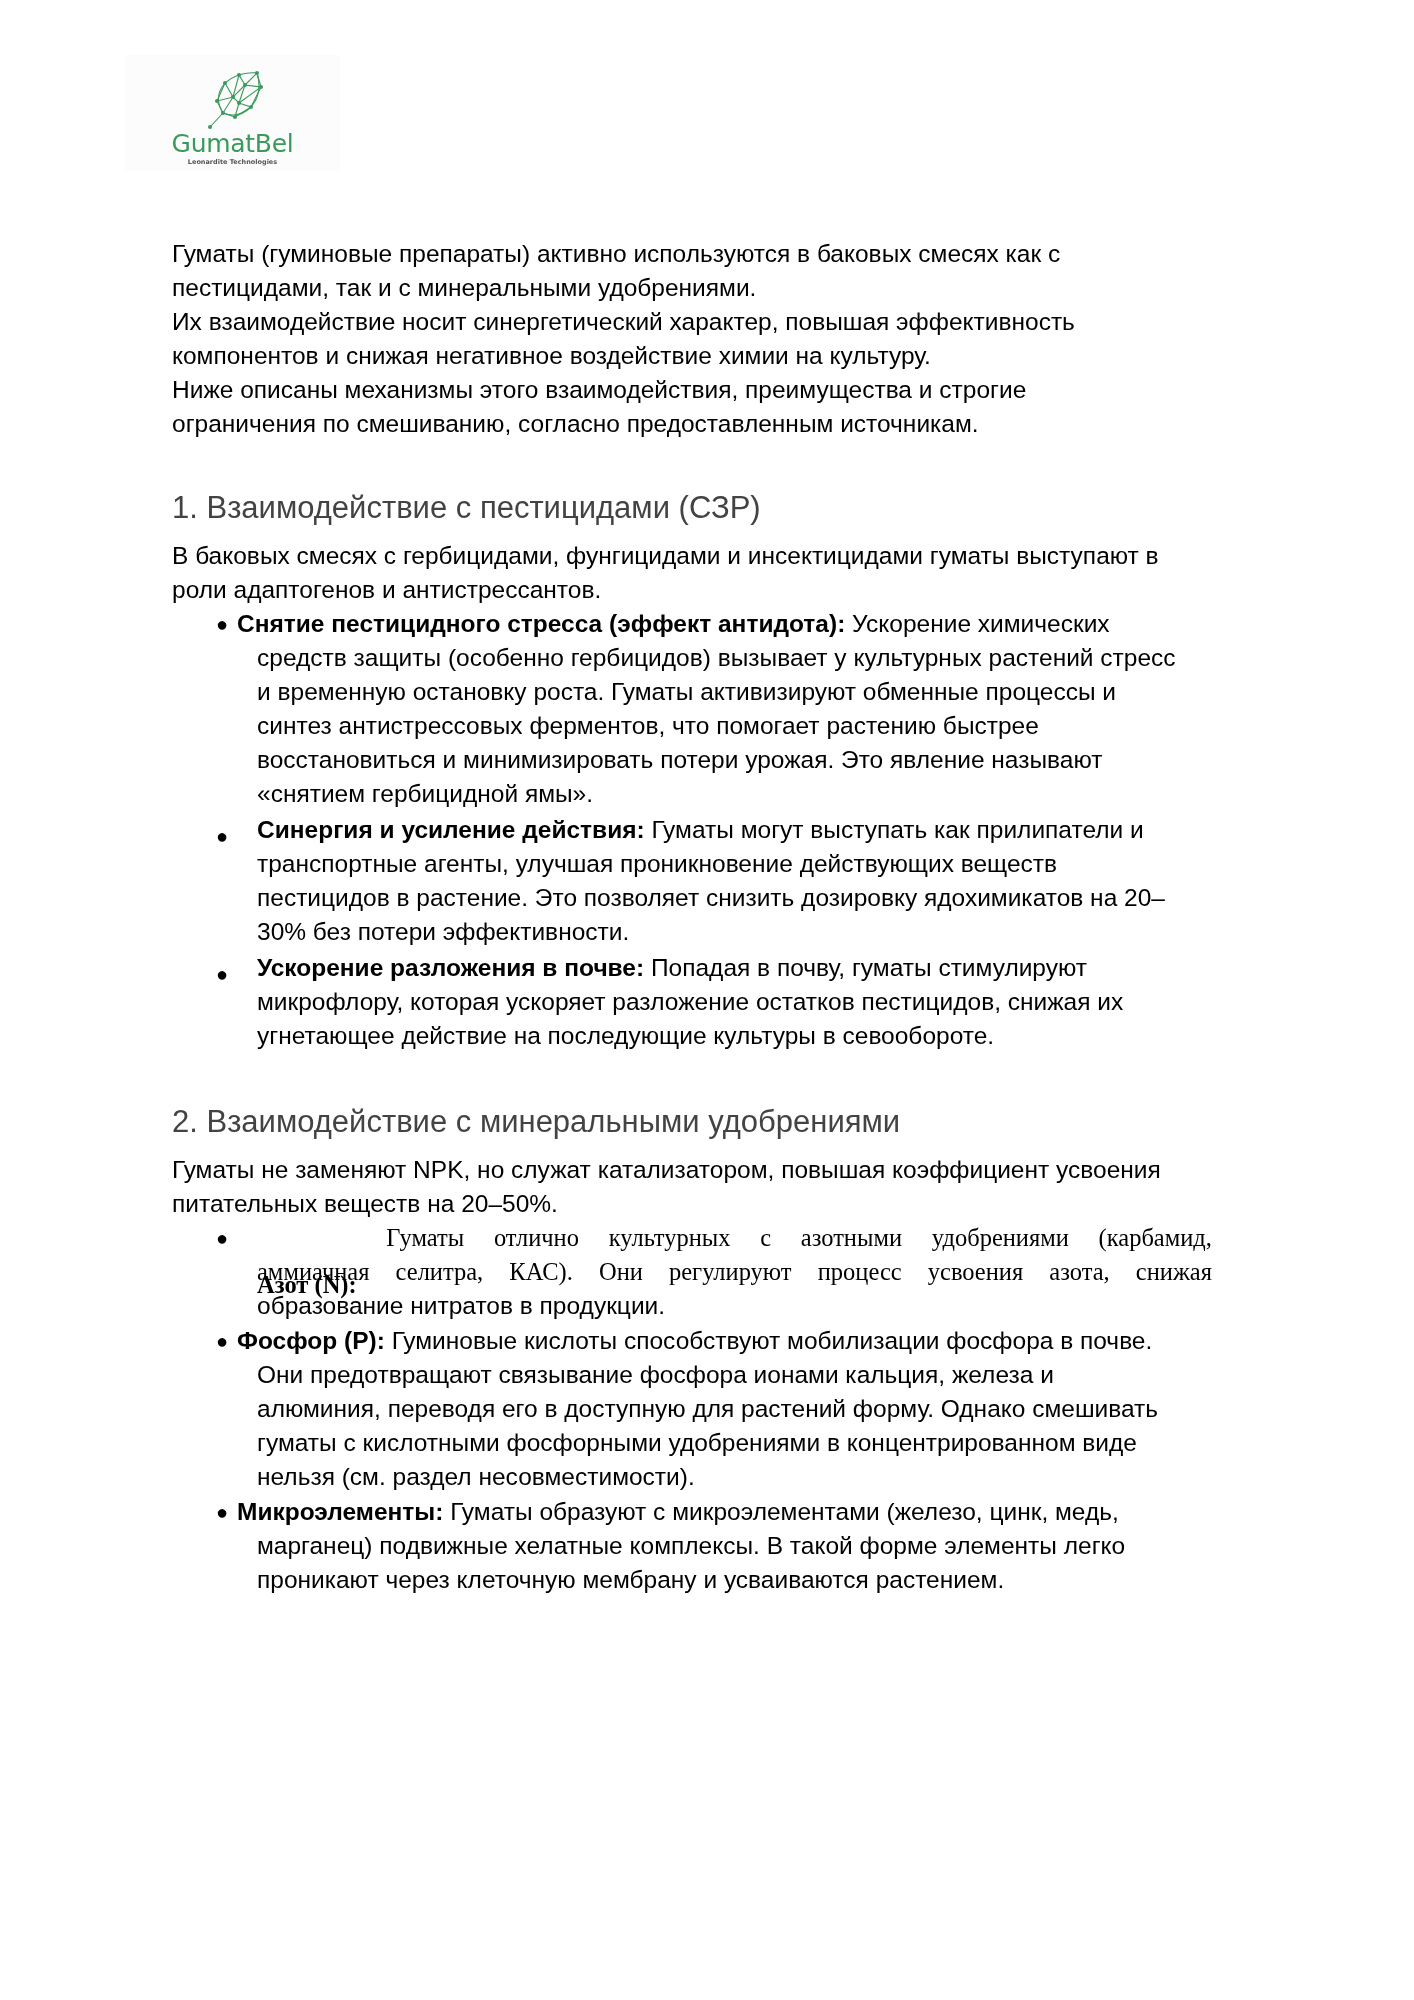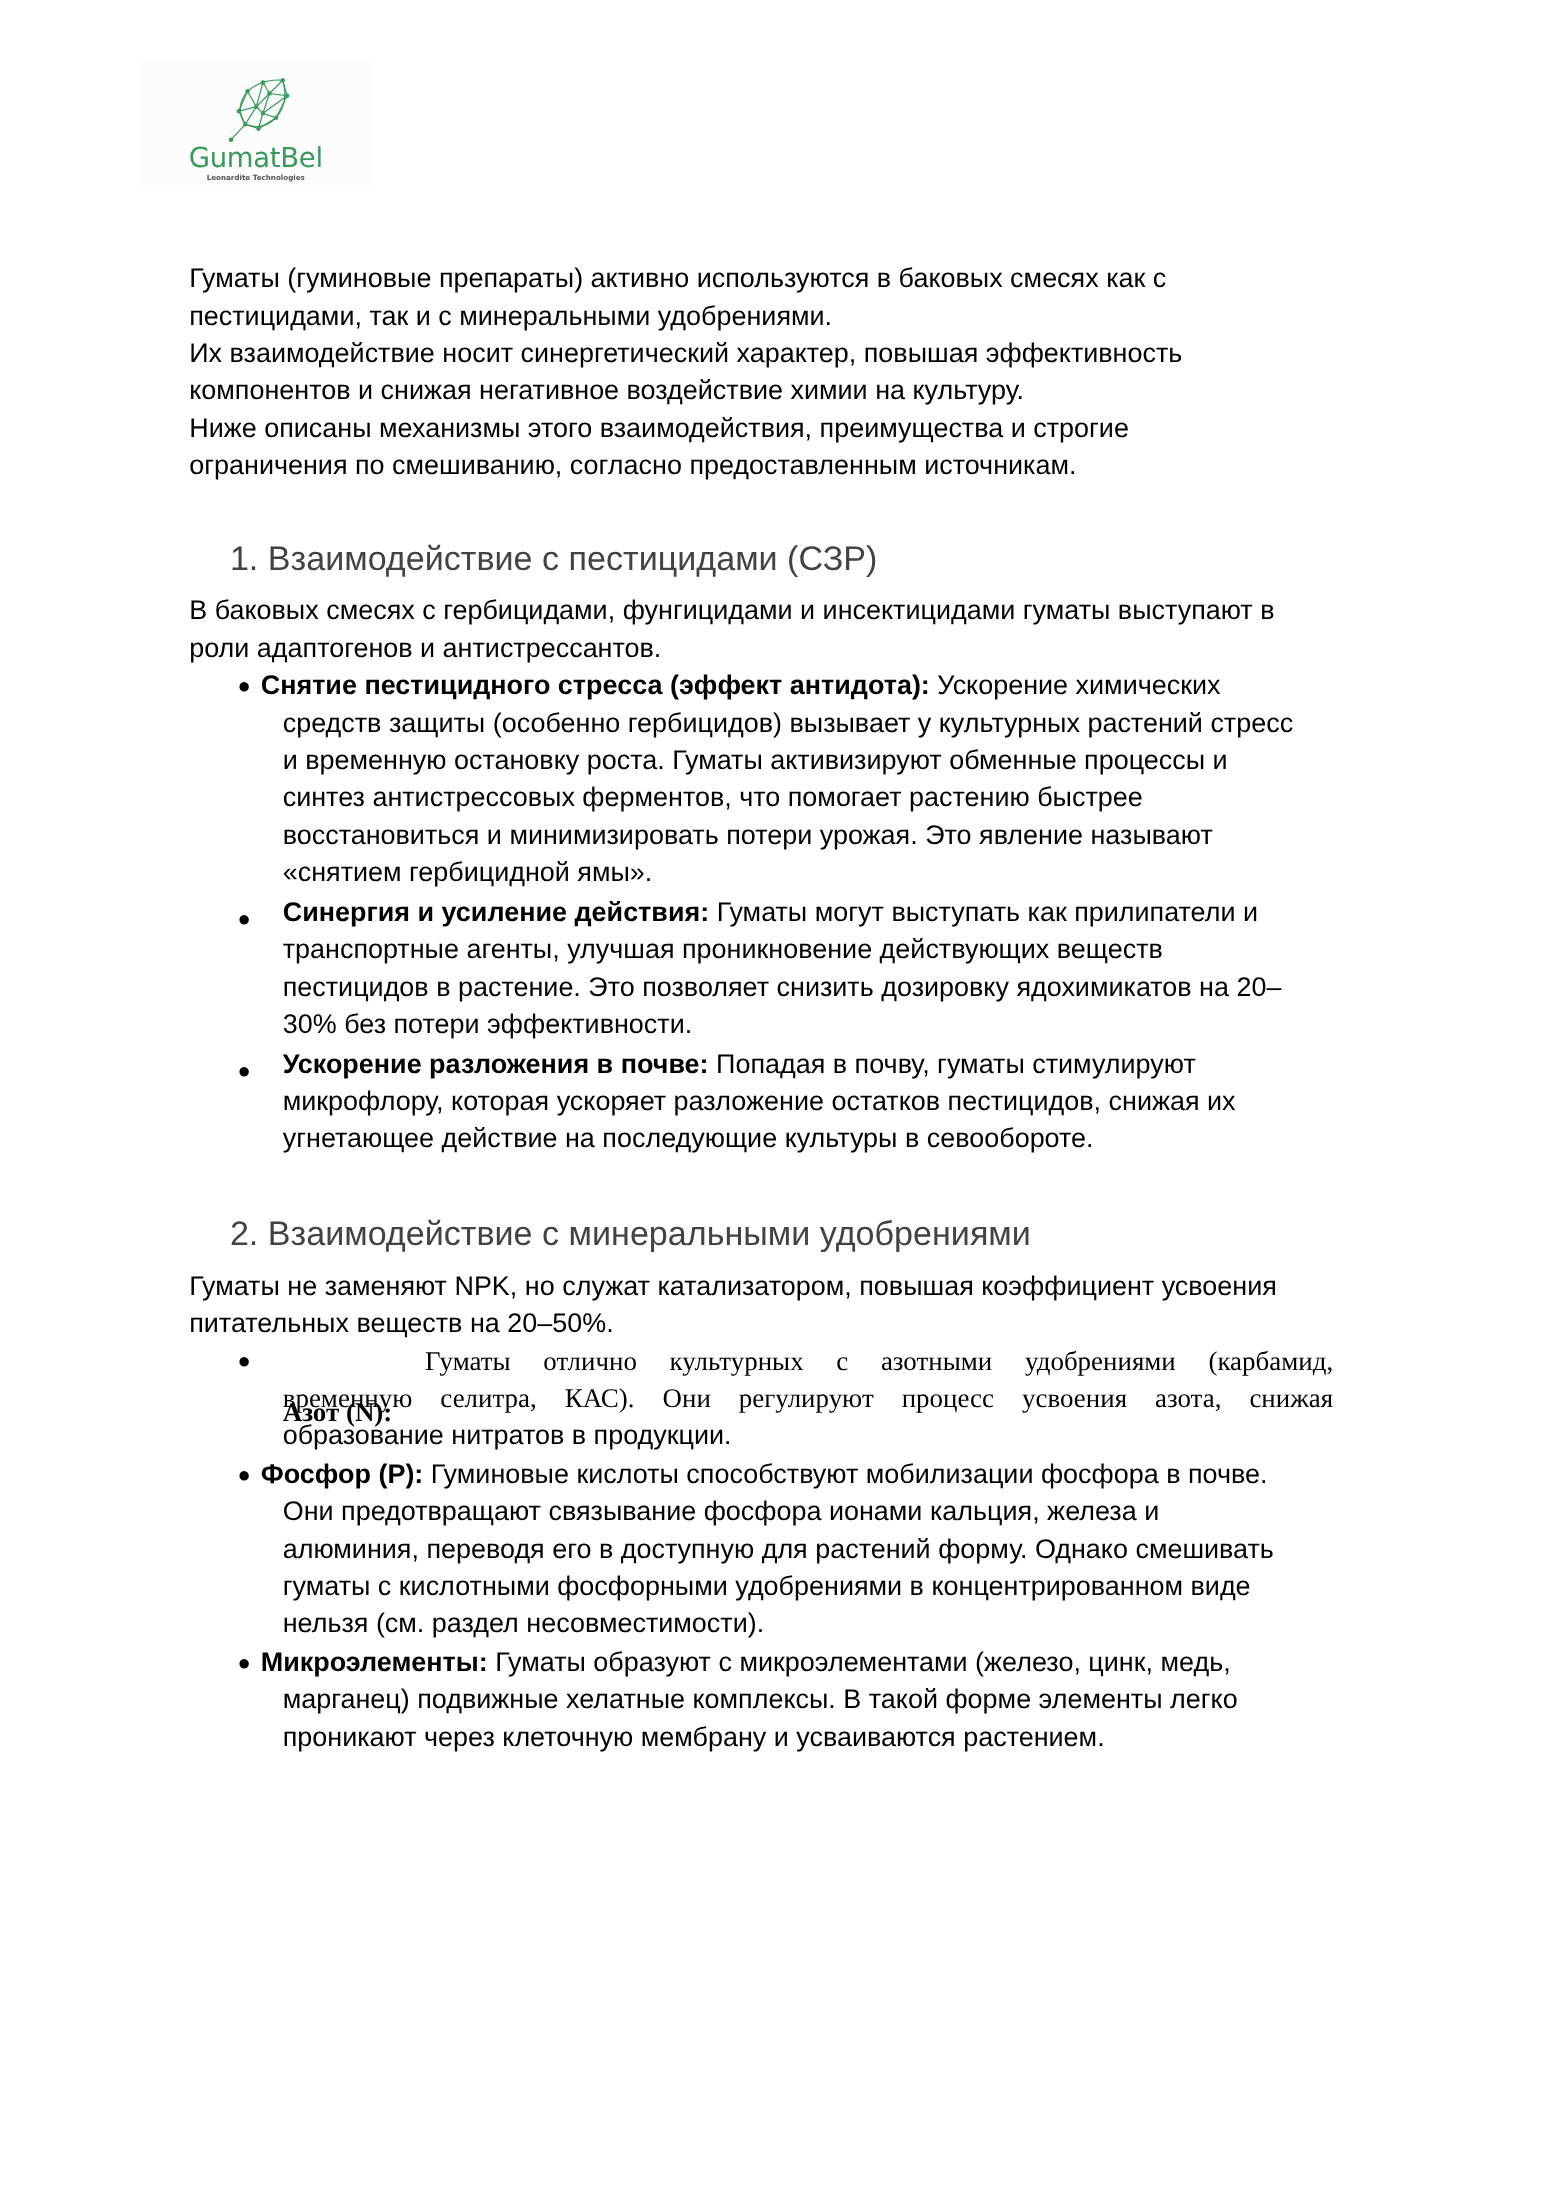--- a/index.html
+++ b/index.html
@@ -5,21 +5,21 @@
   html, body { margin: 0; padding: 0; background: #ffffff; }
   body { width: 1414px; height: 2000px; position: relative; overflow: hidden;
          font-family: "Liberation Sans", sans-serif; color: #000; }
   .logo { position: absolute; left: 125px; top: 55px; width: 215px; height: 115px; background: #fbfcfb; }
   .logo svg.leaf { position: absolute; left: 80px; top: 12px; width: 60px; height: 64px; }
   .logo .brand { position: absolute; left: 0; width: 215px; top: 74px; text-align: center;
                  font-family: "DejaVu Sans", sans-serif; font-size: 25px; color: #3a9a5c; letter-spacing: -0.3px; }
   .logo .tag { position: absolute; left: 0; width: 215px; top: 103px; text-align: center;
                font-family: "DejaVu Sans", sans-serif; font-size: 6.5px; font-weight: bold; color: #555; }
   .line { position: absolute; font-size: 24.5px; line-height: 34px; white-space: nowrap; height: 34px; }
-  .h { position: absolute; left: 172px; font-size: 31px; color: #434343; line-height: 40px; white-space: nowrap; margin-left: 37px; }
+  .h { position: absolute; left: 172px; font-size: 31px; color: #434343; line-height: 40px; white-space: nowrap; }
   .b { font-weight: bold; margin-top: 47px; }
   .bullet { position: absolute; font-size: 20px; line-height: 34px; }
   .just { display: flex; justify-content: space-between; width: 955px; font-family: Liberation Serif, serif; }
   .just span { display: inline-block; }
 </style>
 </head>
 <body>
 
 <div class="logo">
   <svg class="leaf" viewBox="0 0 60 64">
@@ -100,21 +100,21 @@
     <span class="b">Азот (N):</span>
     <span>Гуматы</span>
     <span>отлично</span>
     <span>культурных</span>
     <span>с</span>
     <span>азотными</span>
     <span>удобрениями</span>
     <span>(карбамид,</span>
   </div>
   <div class="line just" style="left:257px;top:1255px">
-    <span>временную</span>
+    <span>аммиачная</span>
     <span>селитра,</span>
     <span>КАС).</span>
     <span>Они</span>
     <span>регулируют</span>
     <span>процесс</span>
     <span>усвоения</span>
     <span>азота,</span>
     <span>снижая</span>
   </div>
   <div class="line" style="left:257px;top:1289px">образование нитратов в продукции.</div>

